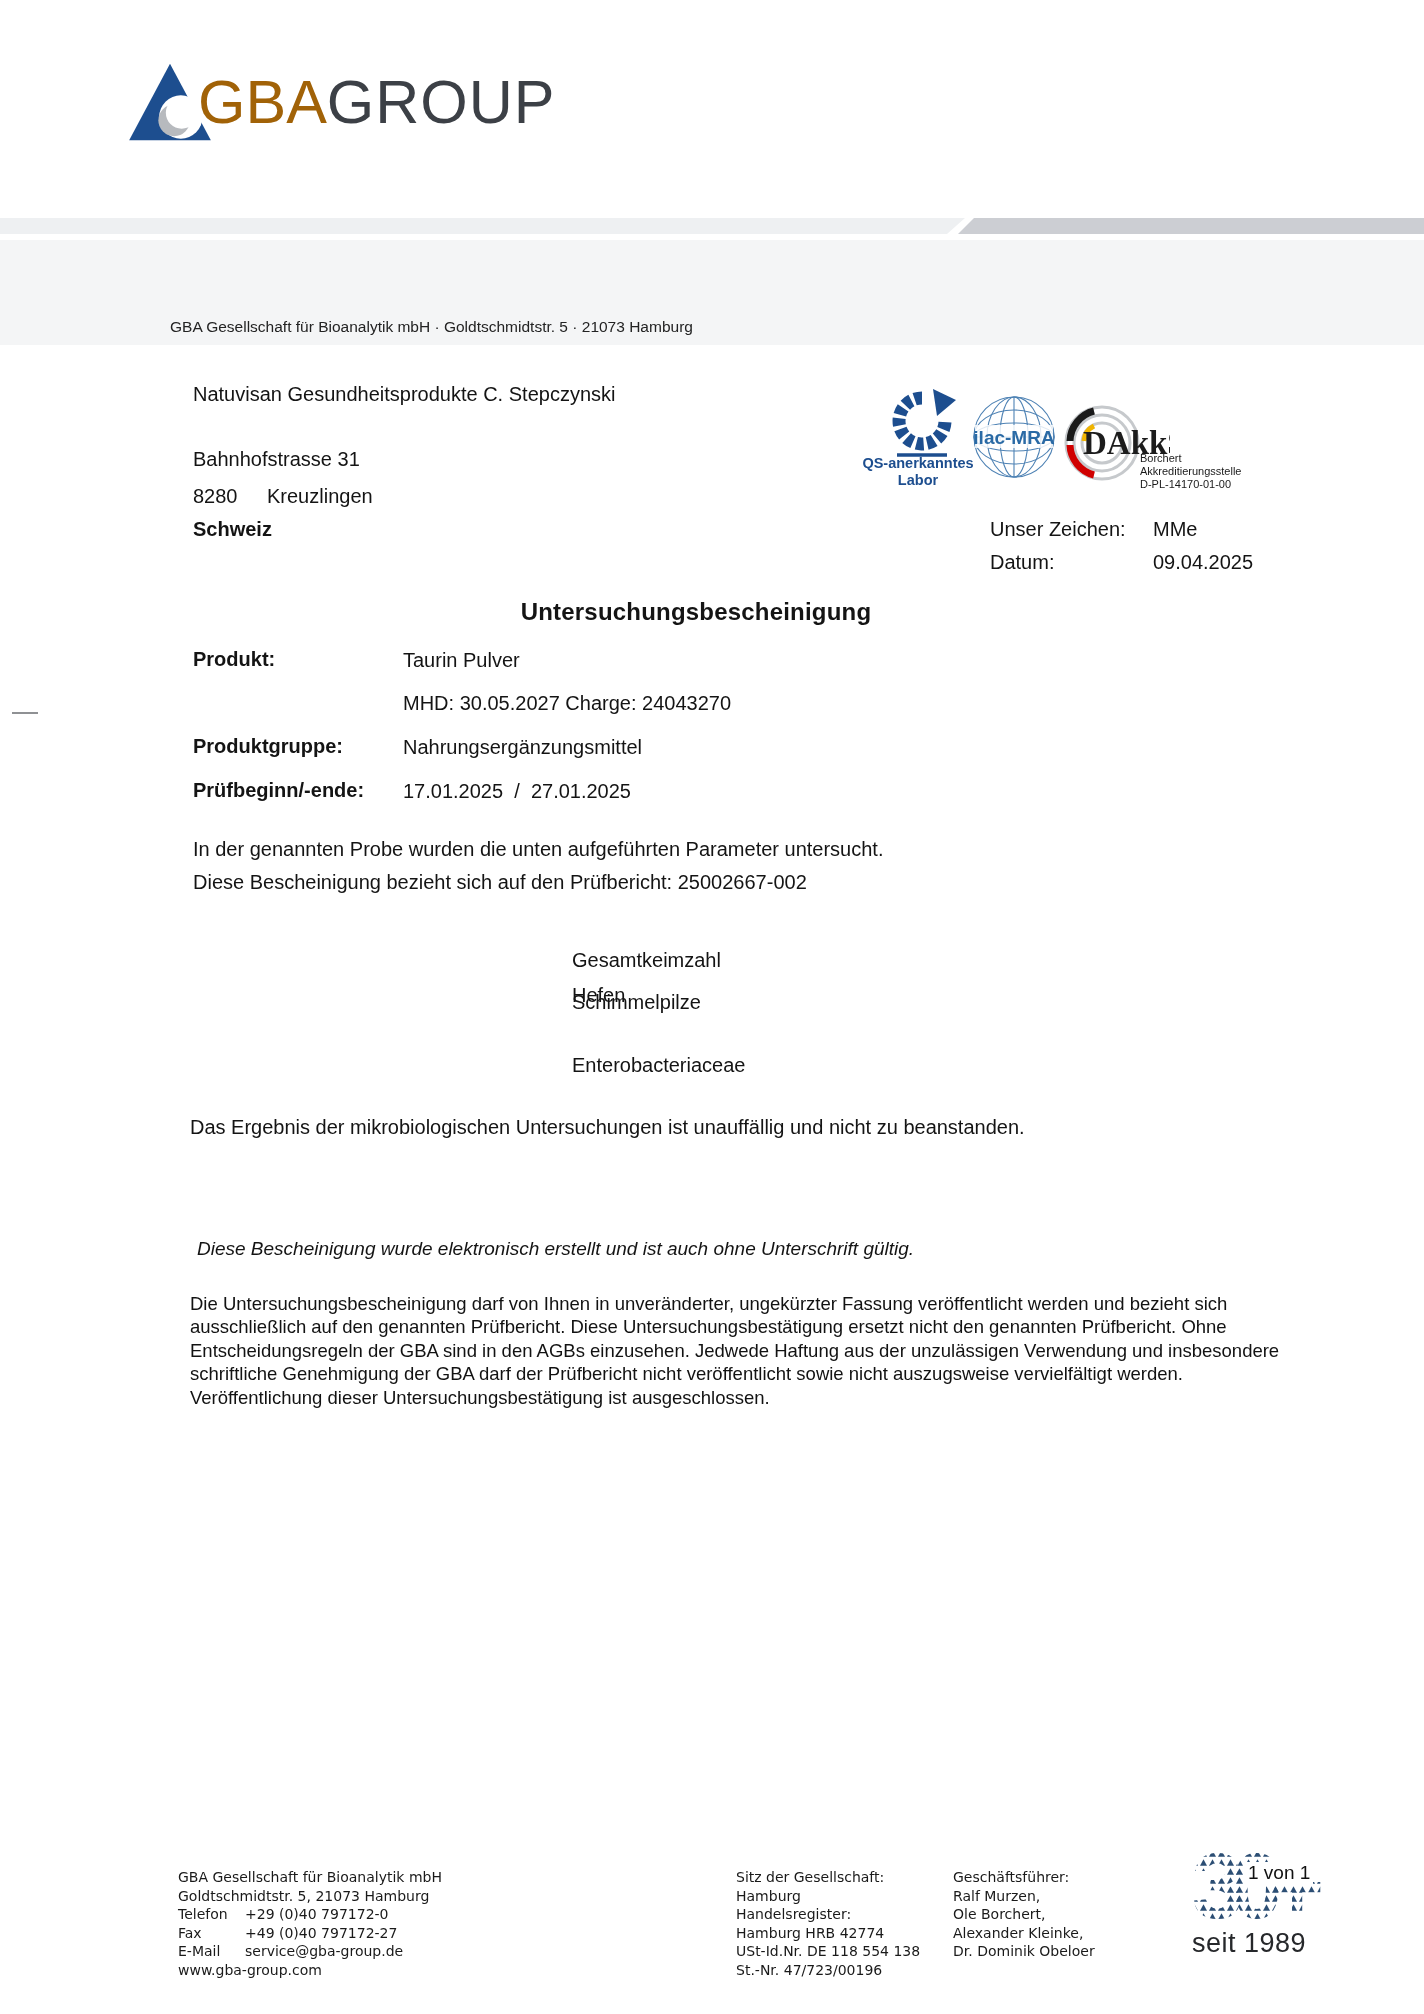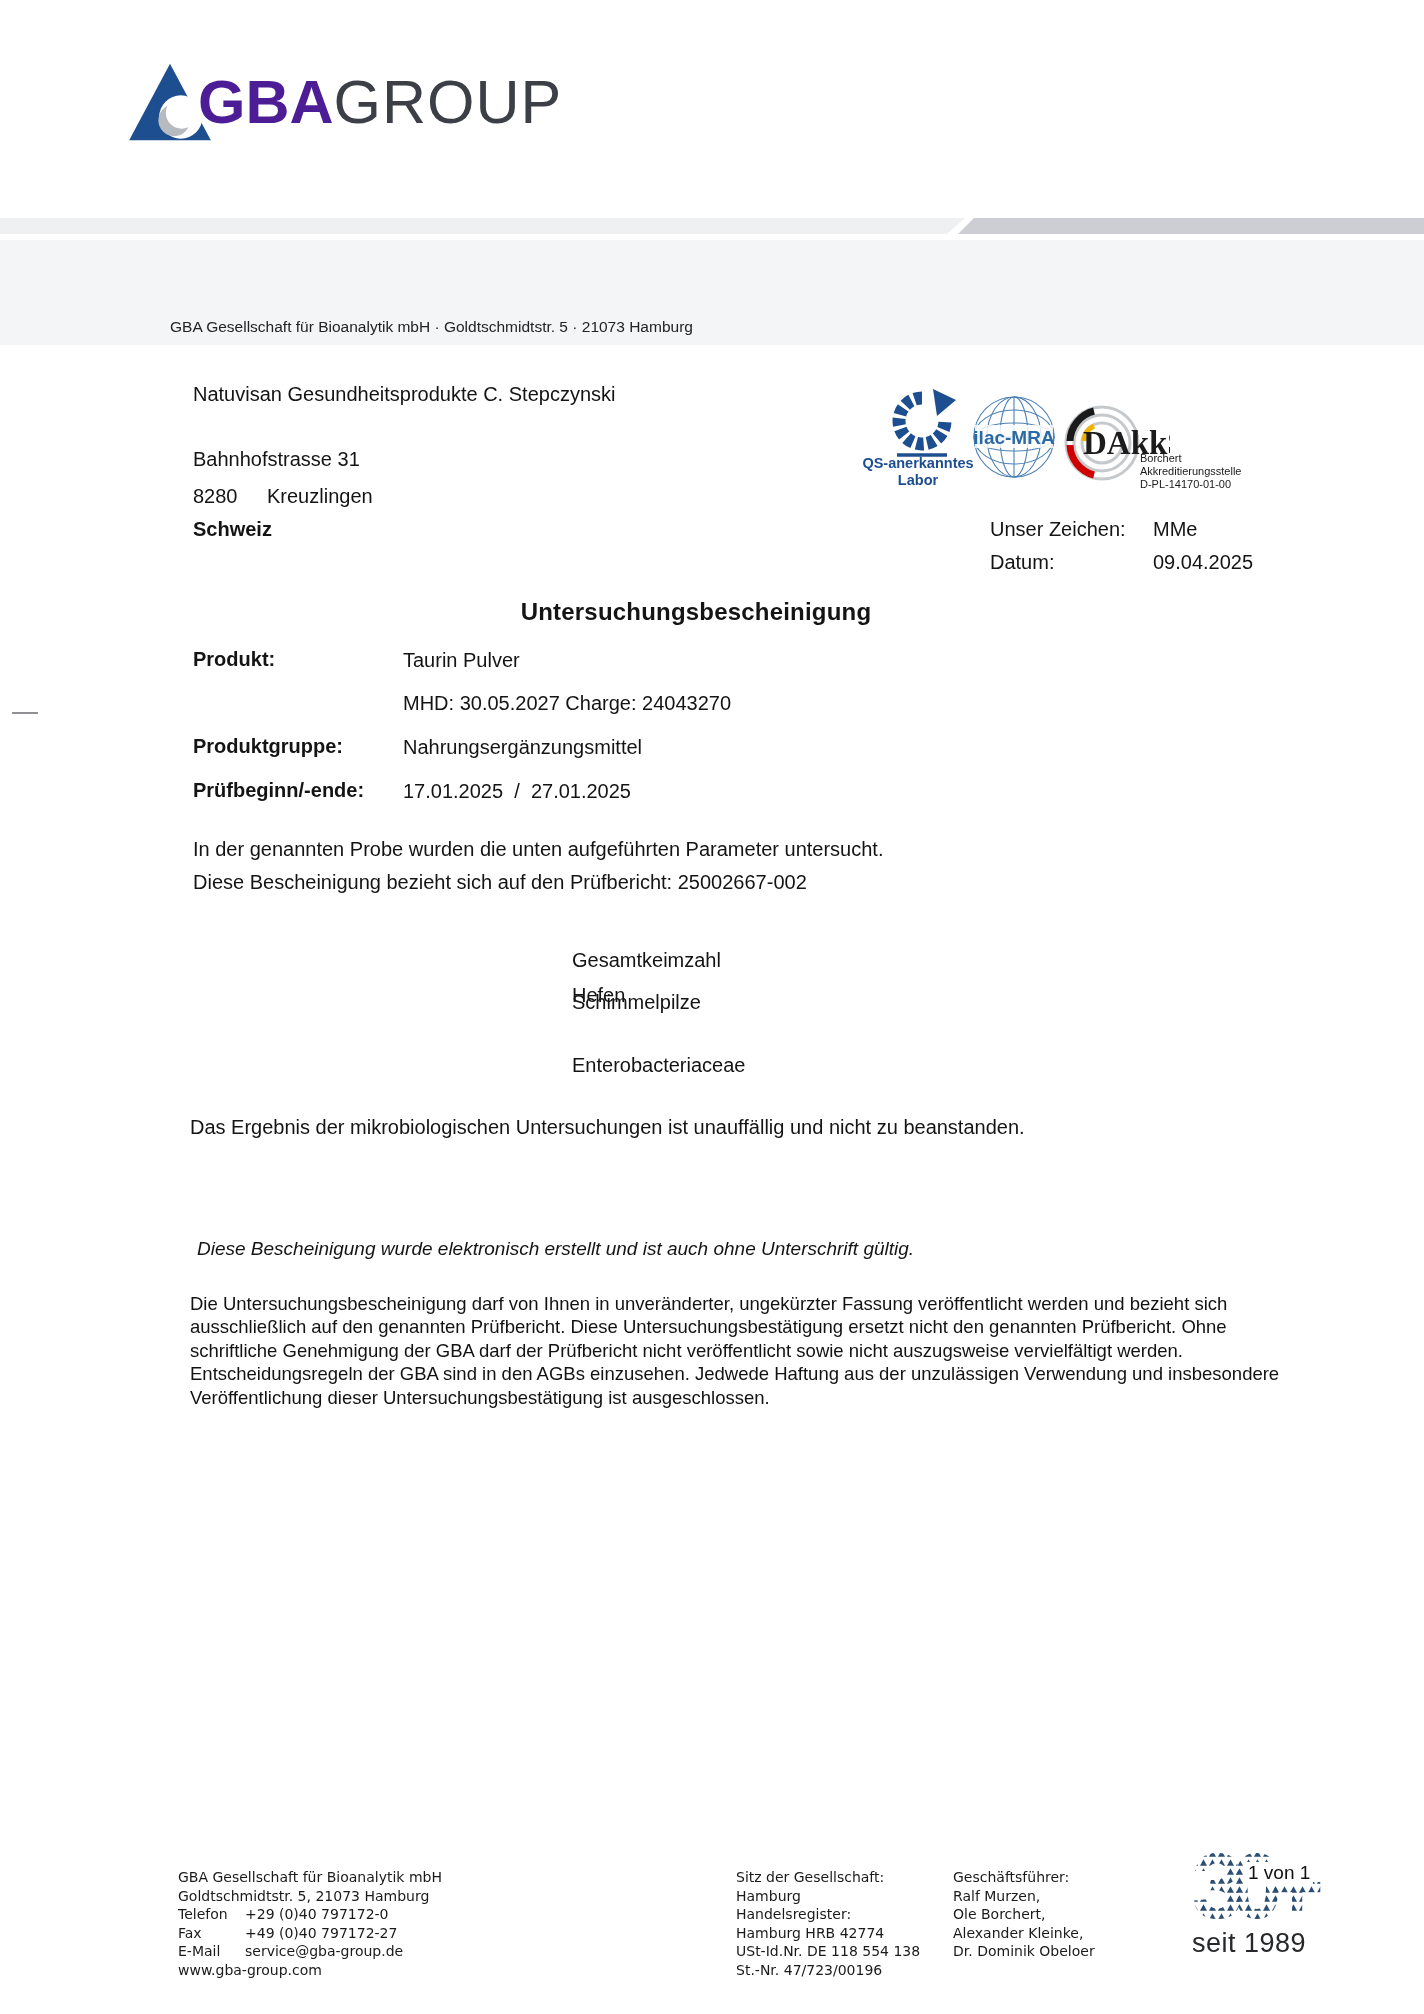--- a/index.html
+++ b/index.html
@@ -3,21 +3,21 @@
 <meta charset="utf-8">
 <style>
   html,body{margin:0;padding:0;background:#e8e8e8;}
   .page{
     position:relative;width:1424px;height:2014px;margin:0 auto;background:#ffffff;
     font-family:"Liberation Sans",sans-serif;color:#141414;overflow:hidden;
   }
   .abs{position:absolute;}
   
   .wordmark{font-size:61px;line-height:80px;white-space:nowrap;}
-  .wm-gba{color:#4c1d95;font-weight:bold;letter-spacing:0px;}
+  .wm-gba{color:#a16207;font-weight:normal;letter-spacing:0px;}
   .wm-group{color:#3c4046;font-weight:300;letter-spacing:1px;}
   
   .band-light{left:0;top:218px;width:965px;height:16px;background:#eef0f2;
     clip-path:polygon(0 0,100% 0,calc(100% - 18px) 100%,0 100%);}
   .band-dark{left:958px;right:0;top:218px;height:16px;background:#ccced3;
     clip-path:polygon(16px 0,100% 0,100% 100%,0 100%);}
   .band-wide{left:0;top:240px;width:1424px;height:105px;background:#f4f5f6;}
   .sender-line{left:170px;top:318px;font-size:15.5px;color:#232323;white-space:nowrap;}
   
   .recipient{left:193px;top:383px;font-size:20px;}
@@ -140,22 +140,22 @@
   <div class="abs param" style="left:572px;top:991px;">Schimmelpilze</div>
   <div class="abs param" style="left:572px;top:1054px;">Enterobacteriaceae</div>
 
   <div class="abs body-text" style="left:190px;top:1116px;">Das Ergebnis der mikrobiologischen Untersuchungen ist unauffällig und nicht zu beanstanden.</div>
 
   <div class="abs note-italic" style="left:197px;top:1238px;">Diese Bescheinigung wurde elektronisch erstellt und ist auch ohne Unterschrift gültig.</div>
 
   <div class="abs legal">
     <div>Die Untersuchungsbescheinigung darf von Ihnen in unveränderter, ungekürzter Fassung veröffentlicht werden und bezieht sich</div>
     <div>ausschließlich auf den genannten Prüfbericht. Diese Untersuchungsbestätigung ersetzt nicht den genannten Prüfbericht. Ohne</div>
+    <div>Entscheidungsregeln der GBA sind in den AGBs einzusehen. Jedwede Haftung aus der unzulässigen Verwendung und insbesondere</div>
     <div>schriftliche Genehmigung der GBA darf der Prüfbericht nicht veröffentlicht sowie nicht auszugsweise vervielfältigt werden.</div>
-    <div>Entscheidungsregeln der GBA sind in den AGBs einzusehen. Jedwede Haftung aus der unzulässigen Verwendung und insbesondere</div>
     <div>Veröffentlichung dieser Untersuchungsbestätigung ist ausgeschlossen.</div>
   </div>
 
   <div class="abs fold-mark"></div>
 
   <div class="abs footer-col" style="left:178px;top:1868px;">
     <div>GBA Gesellschaft für Bioanalytik mbH</div>
     <div>Goldtschmidtstr. 5, 21073 Hamburg</div>
     <div><span class="ft-label">Telefon</span><span>+29 (0)40 797172-0</span></div>
     <div><span class="ft-label">Fax</span><span>+49 (0)40 797172-27</span></div>

